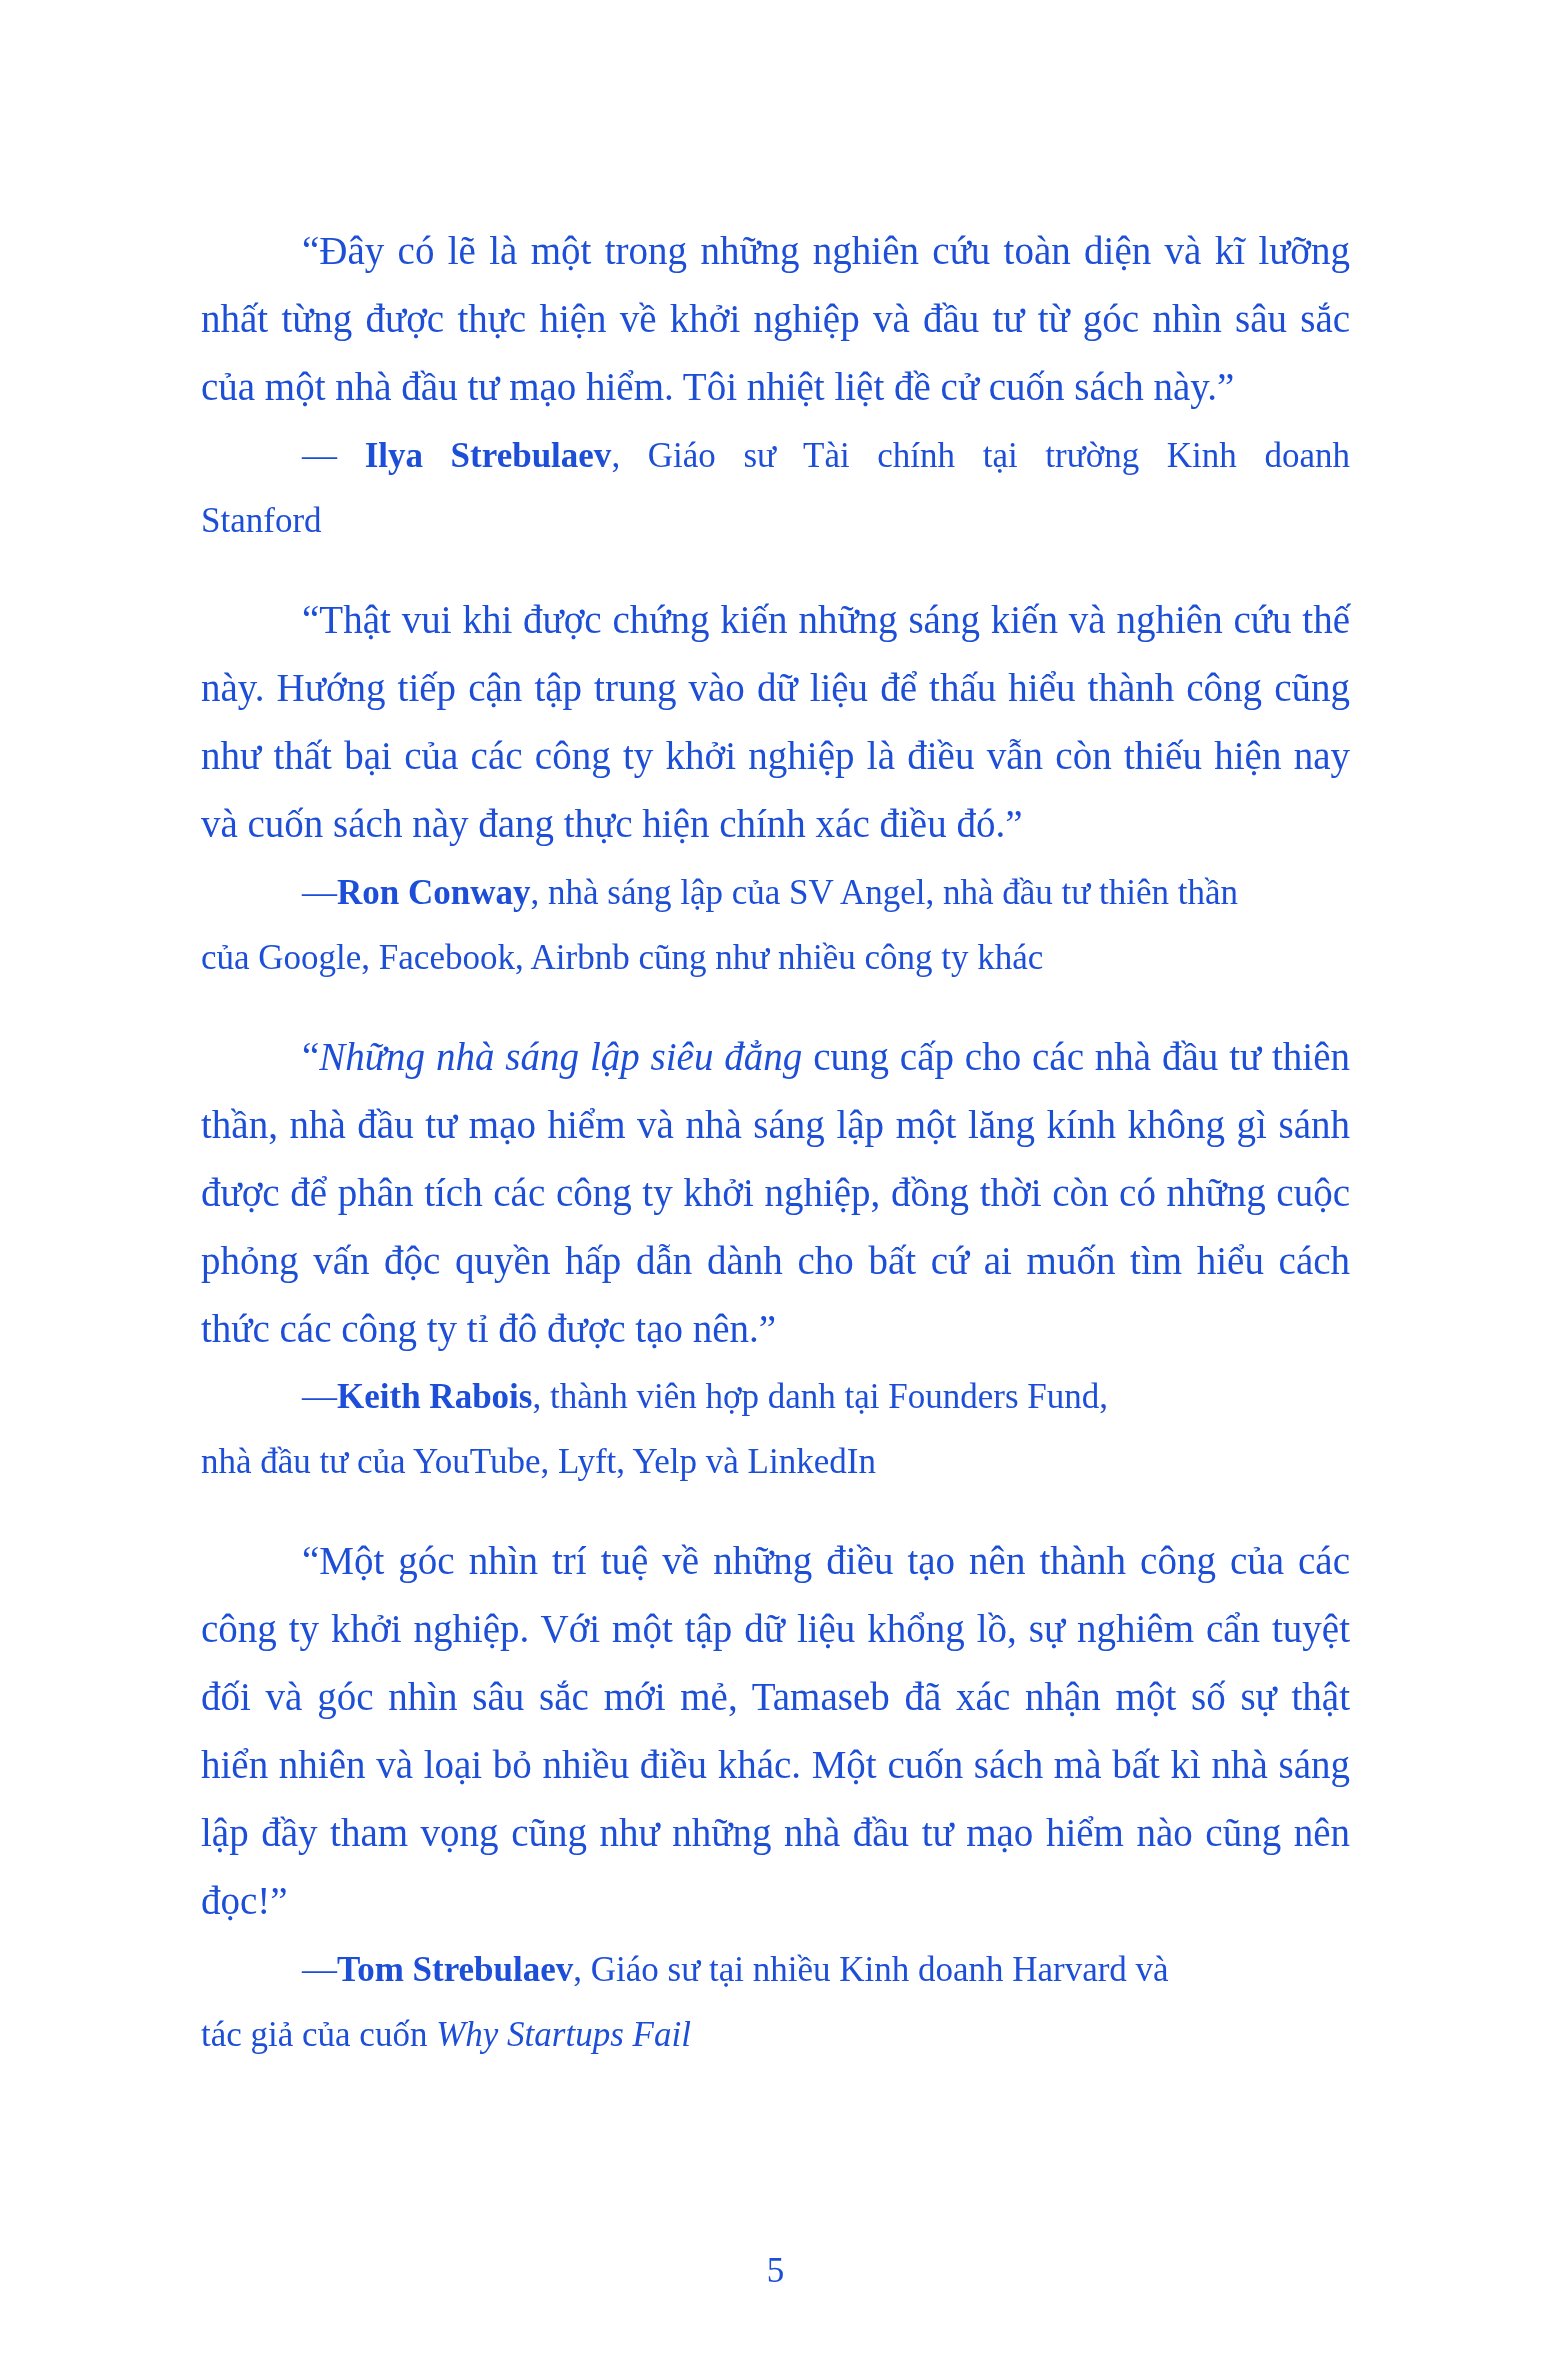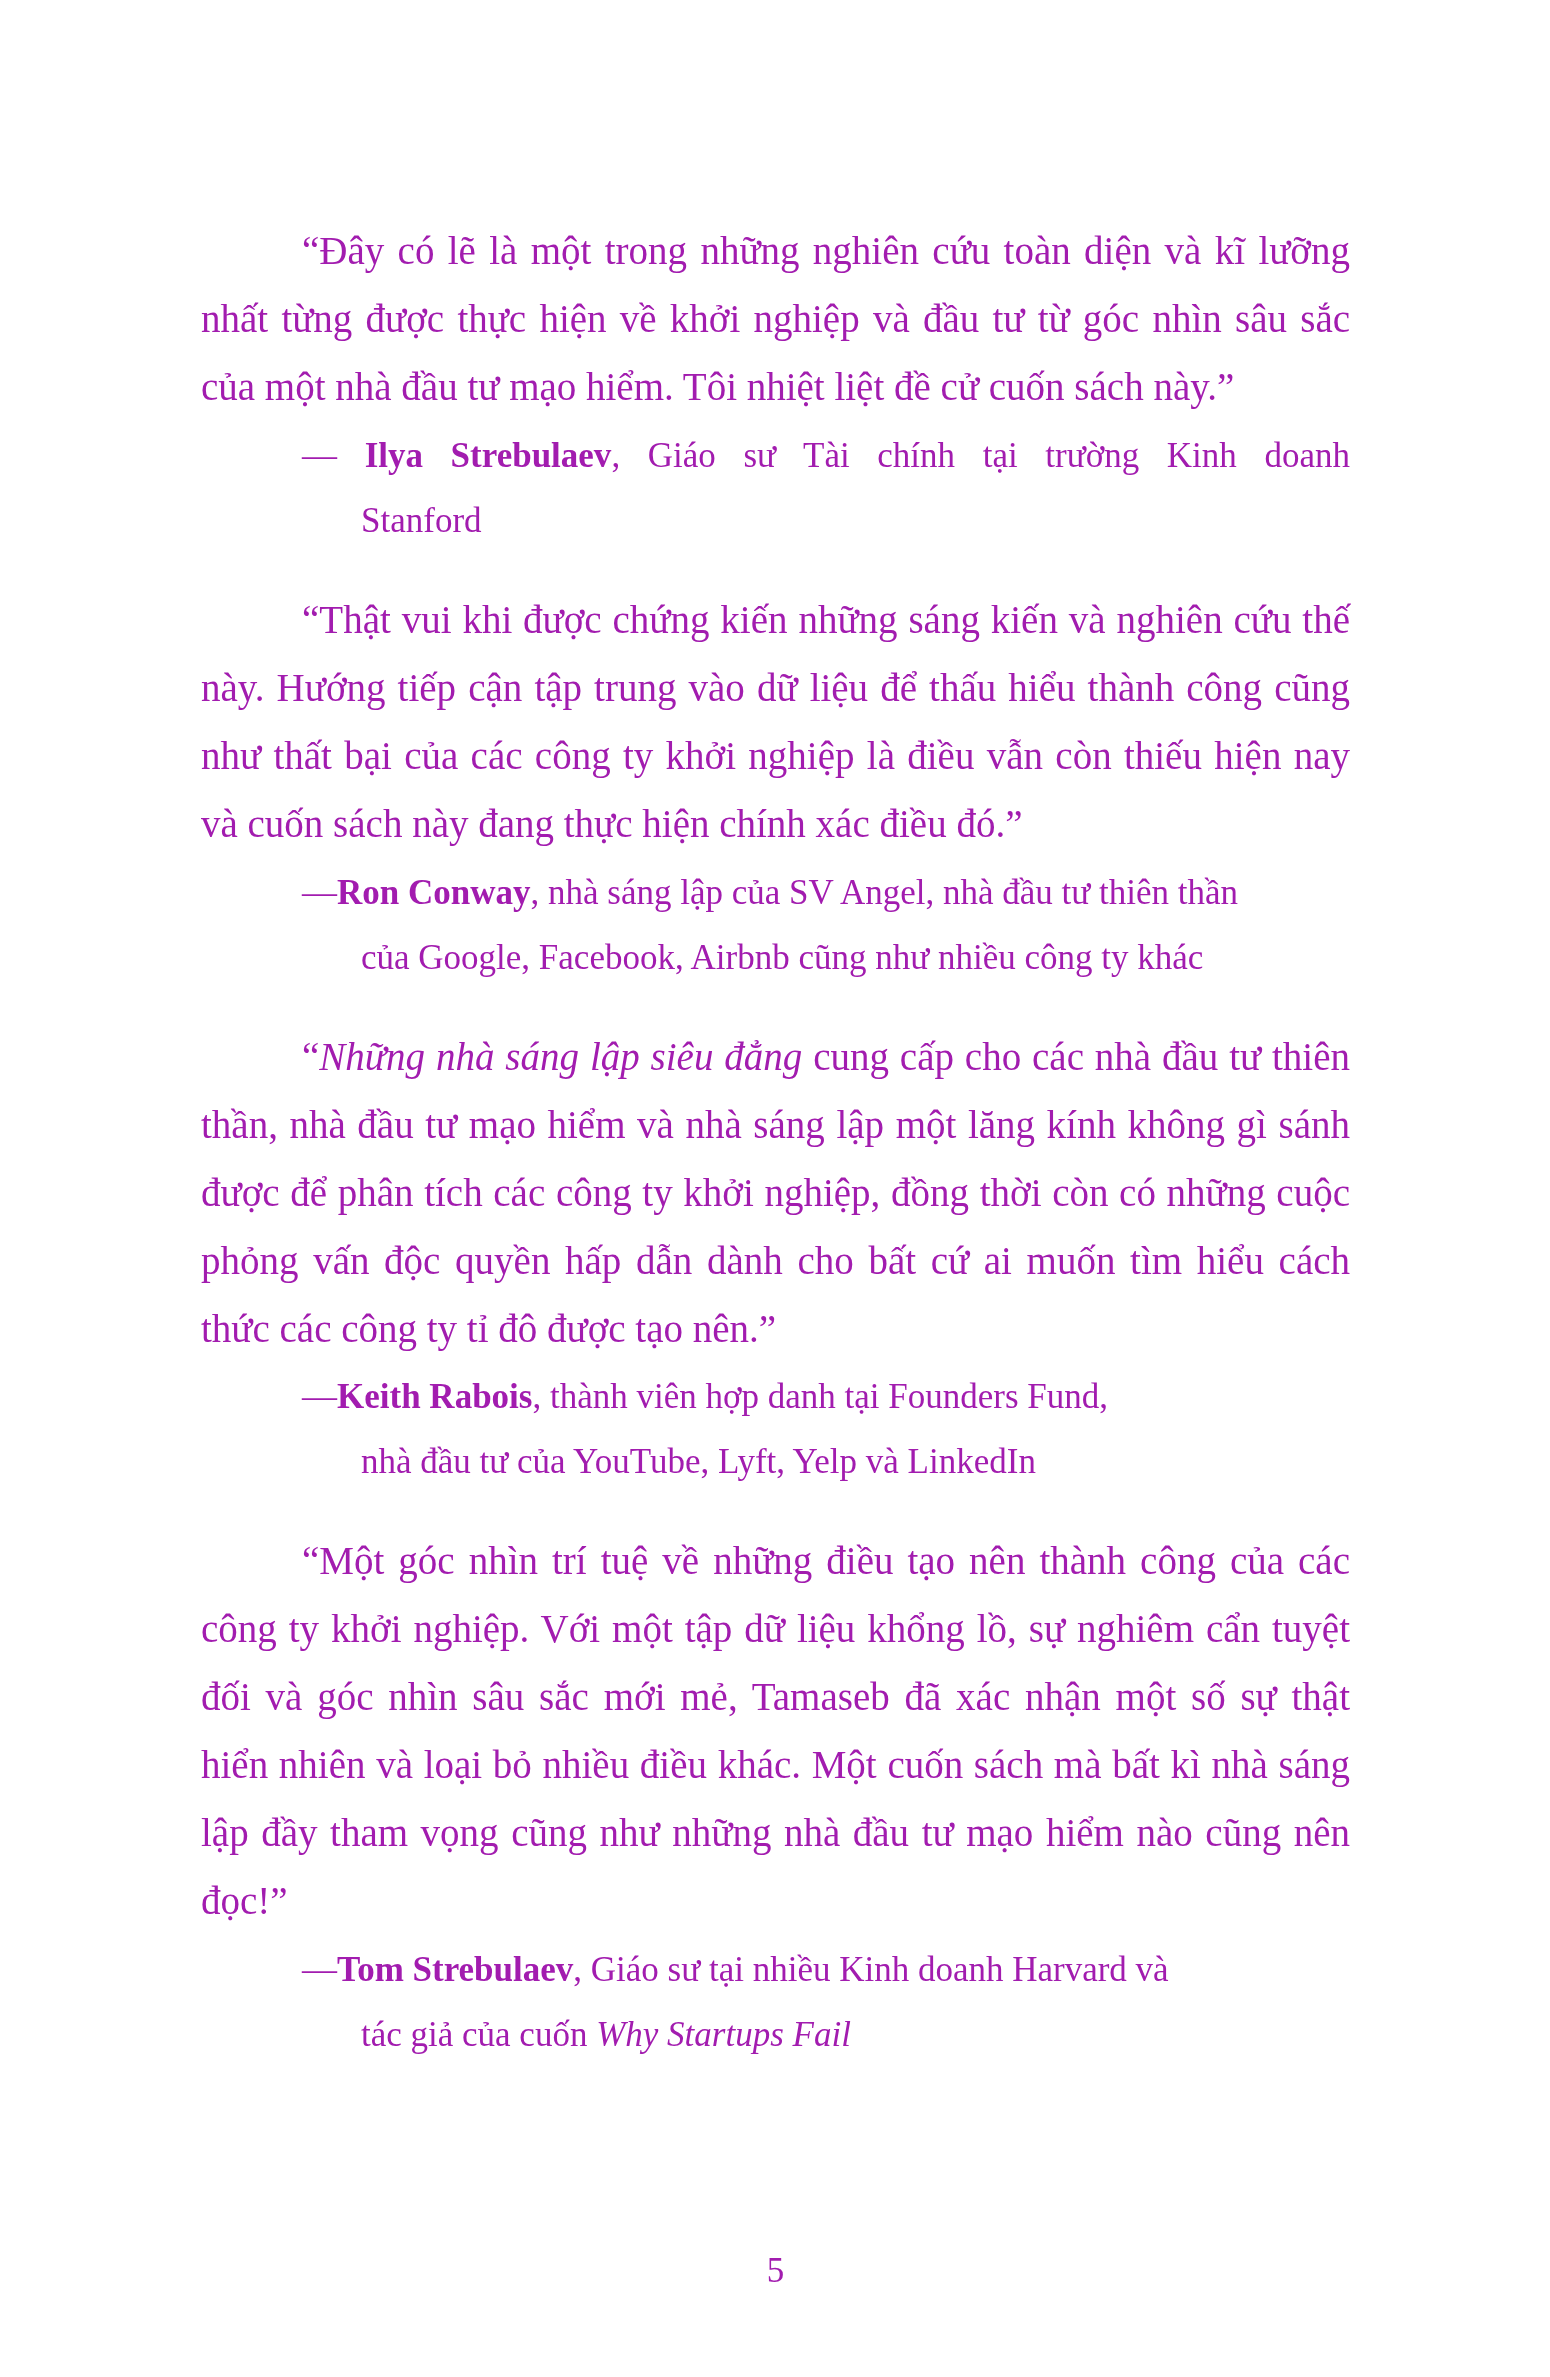--- a/index.html
+++ b/index.html
@@ -5,21 +5,21 @@
   html, body {
     margin: 0;
     padding: 0;
     background: #ffffff;
   }
   .page {
     position: relative;
     width: 1551px;
     height: 2377px;
     background: #ffffff;
-    color: #a21caf;
+    color: #1d4ed8;
     font-family: "Liberation Serif", "DejaVu Serif", serif;
     overflow: hidden;
   }
   .content {
     position: absolute;
     left: 201px;
     right: 201px;
     top: 217px;
   }
   .quote-block {
@@ -41,21 +41,20 @@
     margin-top: 1.8px;
   }
   .attr-line1 {
     margin-left: 101px;
   }
   .attr-line1.stretch {
     text-align: justify;
     text-align-last: justify;
   }
   .attr-line2 {
-    margin-left: 160px;
   }
   .attr-name {
     font-weight: bold;
   }
   .page-number {
     position: absolute;
     left: 0;
     right: 0;
     top: 2251px;
     text-align: center;

